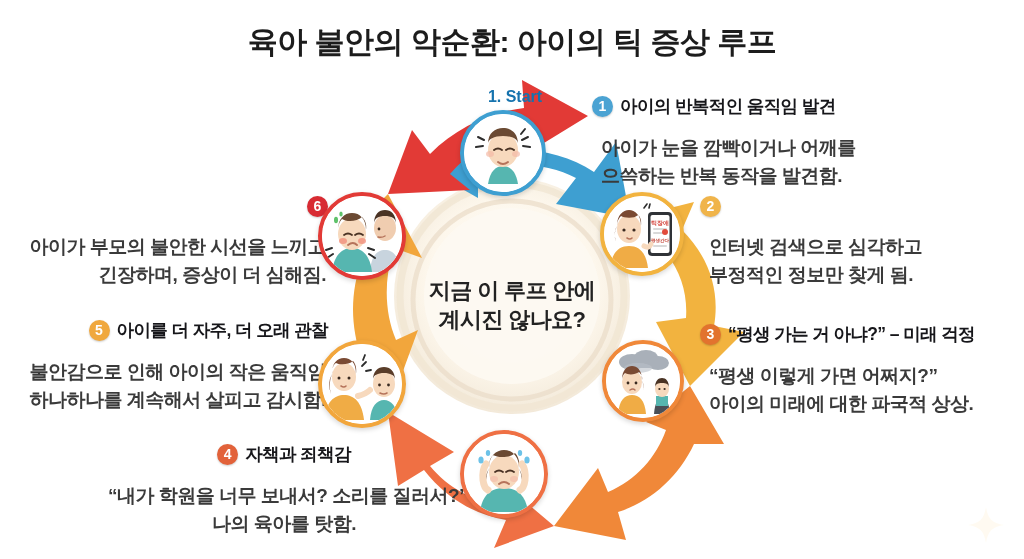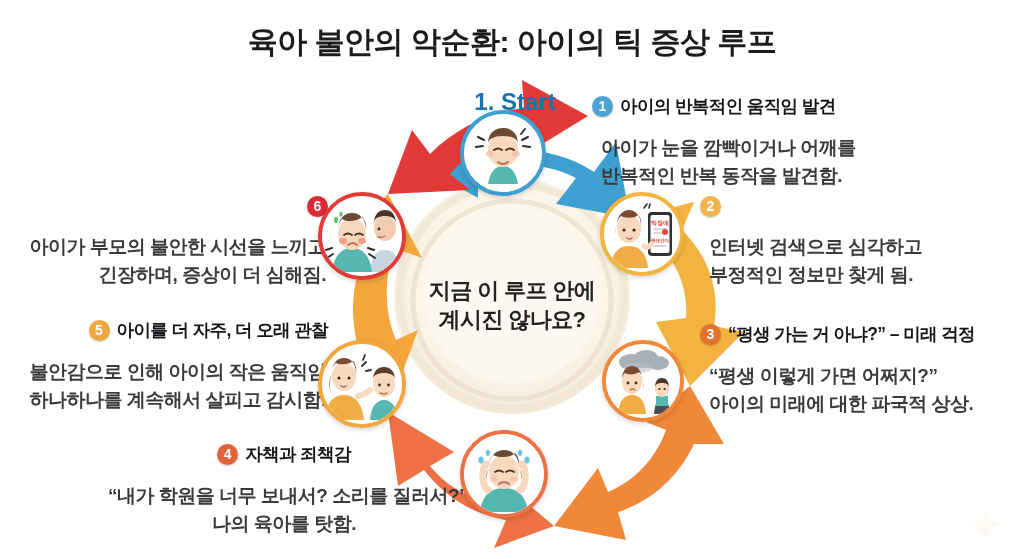--- a/index.html
+++ b/index.html
@@ -22,21 +22,21 @@
   
   .center-text{
     position:absolute; left:372px; top:276px; width:280px; text-align:center;
     font-size:22px; font-weight:bold; color:#222; line-height:1.32;
     letter-spacing:-0.6px; z-index:6;
   }
 
   
   .start-label{
     position:absolute; left:440px; top:88px; width:150px; text-align:center;
-    font-size:24px; font-weight:bold; color:#1673ae; z-index:7;
+    font-size:16px; font-weight:bold; color:#1673ae; z-index:7;
   }
 
   
   .back-note{
     position:absolute; left:238px; top:108px; width:180px; text-align:right;
     font-size:14.5px; font-weight:bold; color:#cf2027; line-height:1.42;
     letter-spacing:-0.4px; z-index:7;
   }
   .inline-badge{
     display:inline-block; width:17px; height:17px; border-radius:50%;
@@ -281,21 +281,21 @@
     </svg>
   </div>
 
   <div class="step right" style="left:592px;top:94px;">
     <div class="head">
       <span class="badge" style="background:#4ba3d3;">1</span>
       <span class="head-title">아이의 반복적인 움직임 발견</span>
     </div>
     <div class="desc">
       <div>아이가 눈을 깜빡이거나 어깨를</div>
-      <div>반복적인 반복 동작을 발견함.</div>
+      <div>으쓱하는 반복 동작을 발견함.</div>
     </div>
   </div>
 
   <div class="step right" style="left:700px;top:196px;">
     <div class="head">
       <span class="badge" style="background:#f0b44a;">2</span>
     </div>
     <div class="desc">
       <div>인터넷 검색으로 심각하고</div>
       <div>부정적인 정보만 찾게 됨.</div>

